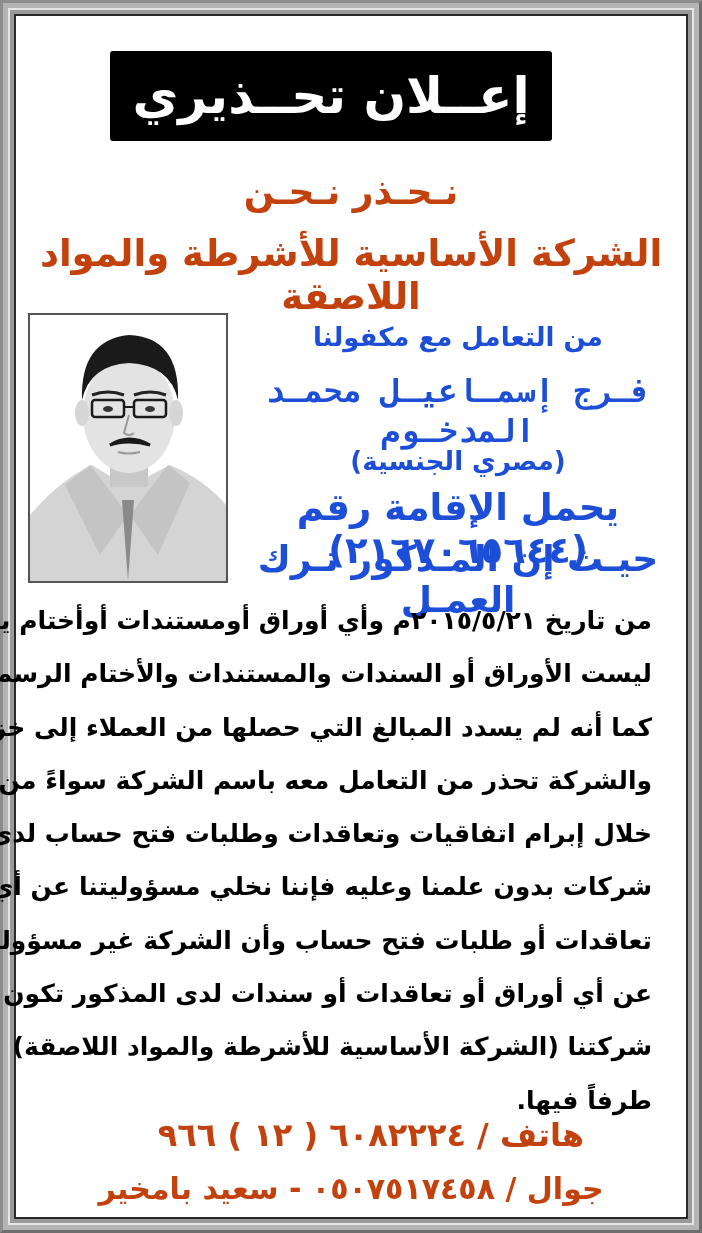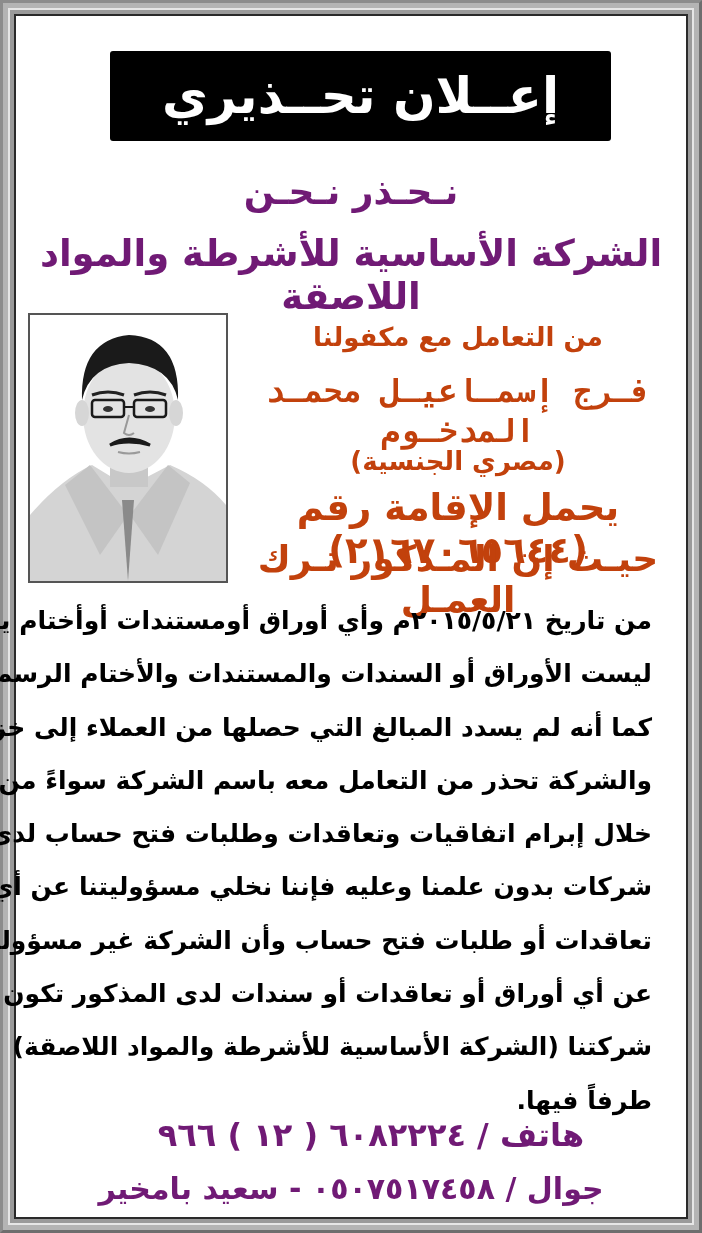--- a/index.html
+++ b/index.html
@@ -23,44 +23,44 @@
       border: 2px solid #e6e6e6;
       background: #9a9a9a;
     }
     .frame-inner {
       position: absolute; left: 4px; top: 4px; right: 4px; bottom: 4px;
       box-sizing: border-box;
       border: 2px solid #2a2a2a;
       background: #ffffff;
     }
     .title-bar {
-      position: absolute; left: 94px; top: 35px; width: 501px; height: 90px;
+      position: absolute; left: 94px; top: 35px; width: 442px; height: 90px;
       background: #000; border-radius: 3px;
       display: flex; align-items: center; justify-content: center;
     }
     .title-text {
       color: #fff; font-size: 50px; font-weight: bold;
       font-family: "DejaVu Sans", sans-serif; direction: rtl;
       letter-spacing: 2px;
     }
     .center-line {
       position: absolute; left: 0; right: 0; text-align: center;
-      direction: rtl; color: #701a75; font-weight: bold;
+      direction: rtl; color: #c2410c; font-weight: bold;
       font-family: "DejaVu Sans", sans-serif;
     }
     .warn-we { top: 155px; font-size: 36px; letter-spacing: 6px; }
     .company-name { top: 216px; font-size: 37px; }
     .photo-box {
       position: absolute; left: 12px; top: 297px; width: 200px; height: 270px;
       box-sizing: border-box; border: 2px solid #555; background: #fff;
       overflow: hidden;
     }
     .side-block {
       position: absolute; left: 222px; right: 8px; direction: rtl;
-      text-align: center; color: #c2410c; font-weight: bold;
+      text-align: center; color: #1d4ed8; font-weight: bold;
       font-family: "DejaVu Sans", sans-serif;
     }
     .dealing { top: 306px; font-size: 26px; }
     .person-name { top: 356px; font-size: 32px; font-family: Liberation Mono, monospace; }
     .nationality { top: 422px; font-size: 26px; margin-top: 8px; }
     .residence { top: 470px; font-size: 37px; }
     .left-work { top: 522px; font-size: 36px; letter-spacing: 2px; }
     .body-text {
       position: absolute; left: 34px; right: 34px; top: 578px;
       direction: rtl; text-align: justify; text-align-last: right;

